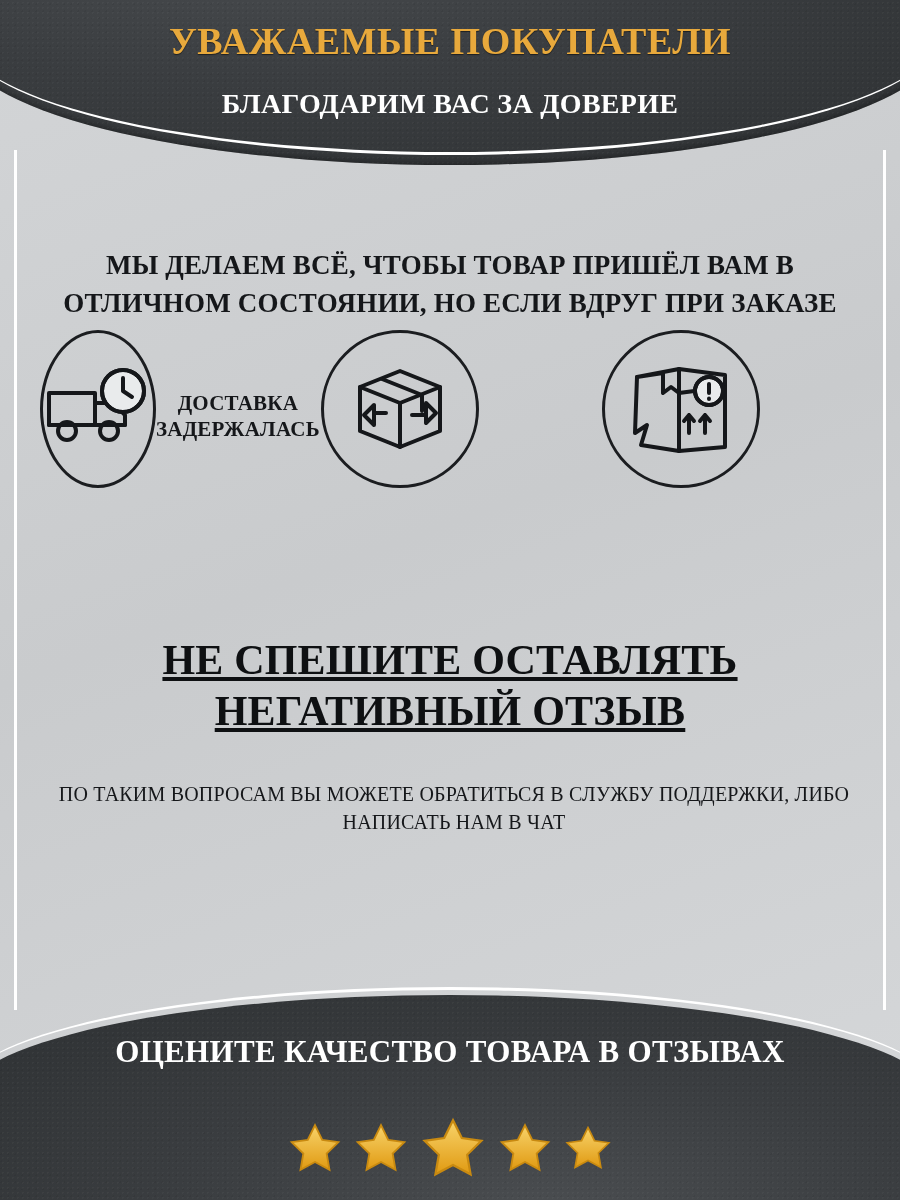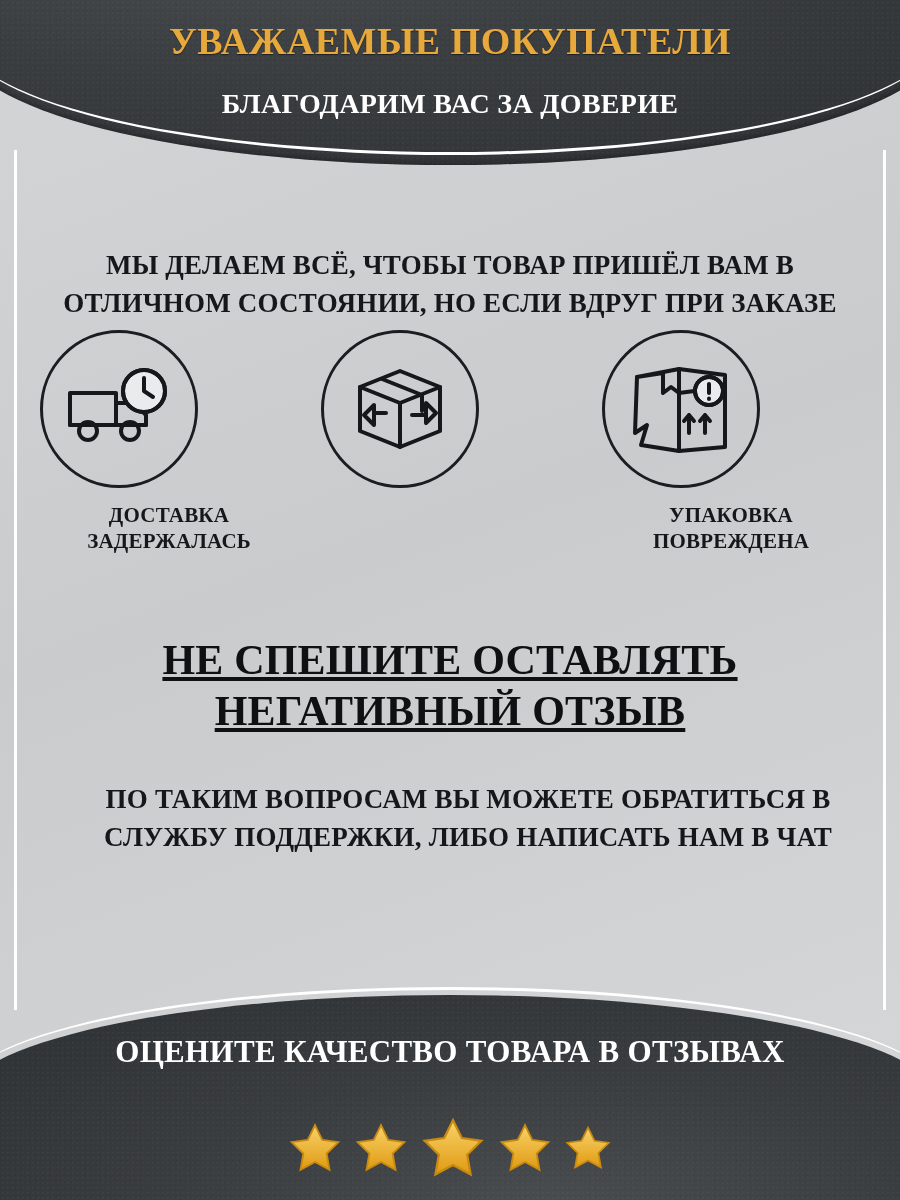--- a/index.html
+++ b/index.html
@@ -112,21 +112,21 @@
     top: 330px;
     left: 40px;
     width: 820px;
     display: flex;
     justify-content: space-between;
     align-items: flex-start;
   }
   .icon-item {
     width: 258px;
     display: flex;
-    flex-direction: column;
+    align-items: center;
   }
   .icon-circle {
     width: 152px;
     height: 152px;
     border-radius: 50%;
     border: 3px solid #1b1d20;
     display: flex;
     align-items: center;
     justify-content: center;
     background: transparent;
@@ -151,25 +151,25 @@
     font-weight: bold;
     color: #0e1012;
     line-height: 1.22;
     letter-spacing: .2px;
     text-decoration: underline;
   }
 
   .support {
     position: absolute;
     top: 780px;
-    left: 68px;
+    left: 54px;
     width: 800px;
     text-align: center;
-    font-size: 27px;
-    font-weight: bold;
+    font-size: 20px;
+    font-weight: normal;
     color: #15171a;
     line-height: 1.42;
     letter-spacing: .2px;
   }
 
   
   .bottom-band {
     position: absolute;
     left: -40px;
     bottom: -60px;
@@ -288,21 +288,20 @@
           <path d="M52 10 L98 16 v72 L52 92"></path>
           <path d="M52 34 L98 28"></path>
           <circle cx="82" cy="32" r="14" fill="#e9ebec"></circle>
           <circle cx="82" cy="32" r="14"></circle>
           <path d="M82 25 v9"></path>
           <path d="M82 39.5 v.5"></path>
           <path d="M62 74 v-18 M62 56 l-5 6 M62 56 l5 6"></path>
           <path d="M78 74 v-18 M78 56 l-5 6 M78 56 l5 6"></path>
         </svg>
       </div>
-      <div class="icon-caption">УПАКОВКА ПОВРЕЖДЕНА</div>
     </div>
 
   </div>
 
   <div class="headline">НЕ СПЕШИТЕ ОСТАВЛЯТЬ НЕГАТИВНЫЙ ОТЗЫВ</div>
 
   <div class="support">ПО ТАКИМ ВОПРОСАМ ВЫ МОЖЕТЕ ОБРАТИТЬСЯ В СЛУЖБУ ПОДДЕРЖКИ, ЛИБО НАПИСАТЬ НАМ В ЧАТ</div>
 
   <div class="bottom-band"></div>
   <div class="bottom-band-line"></div>

